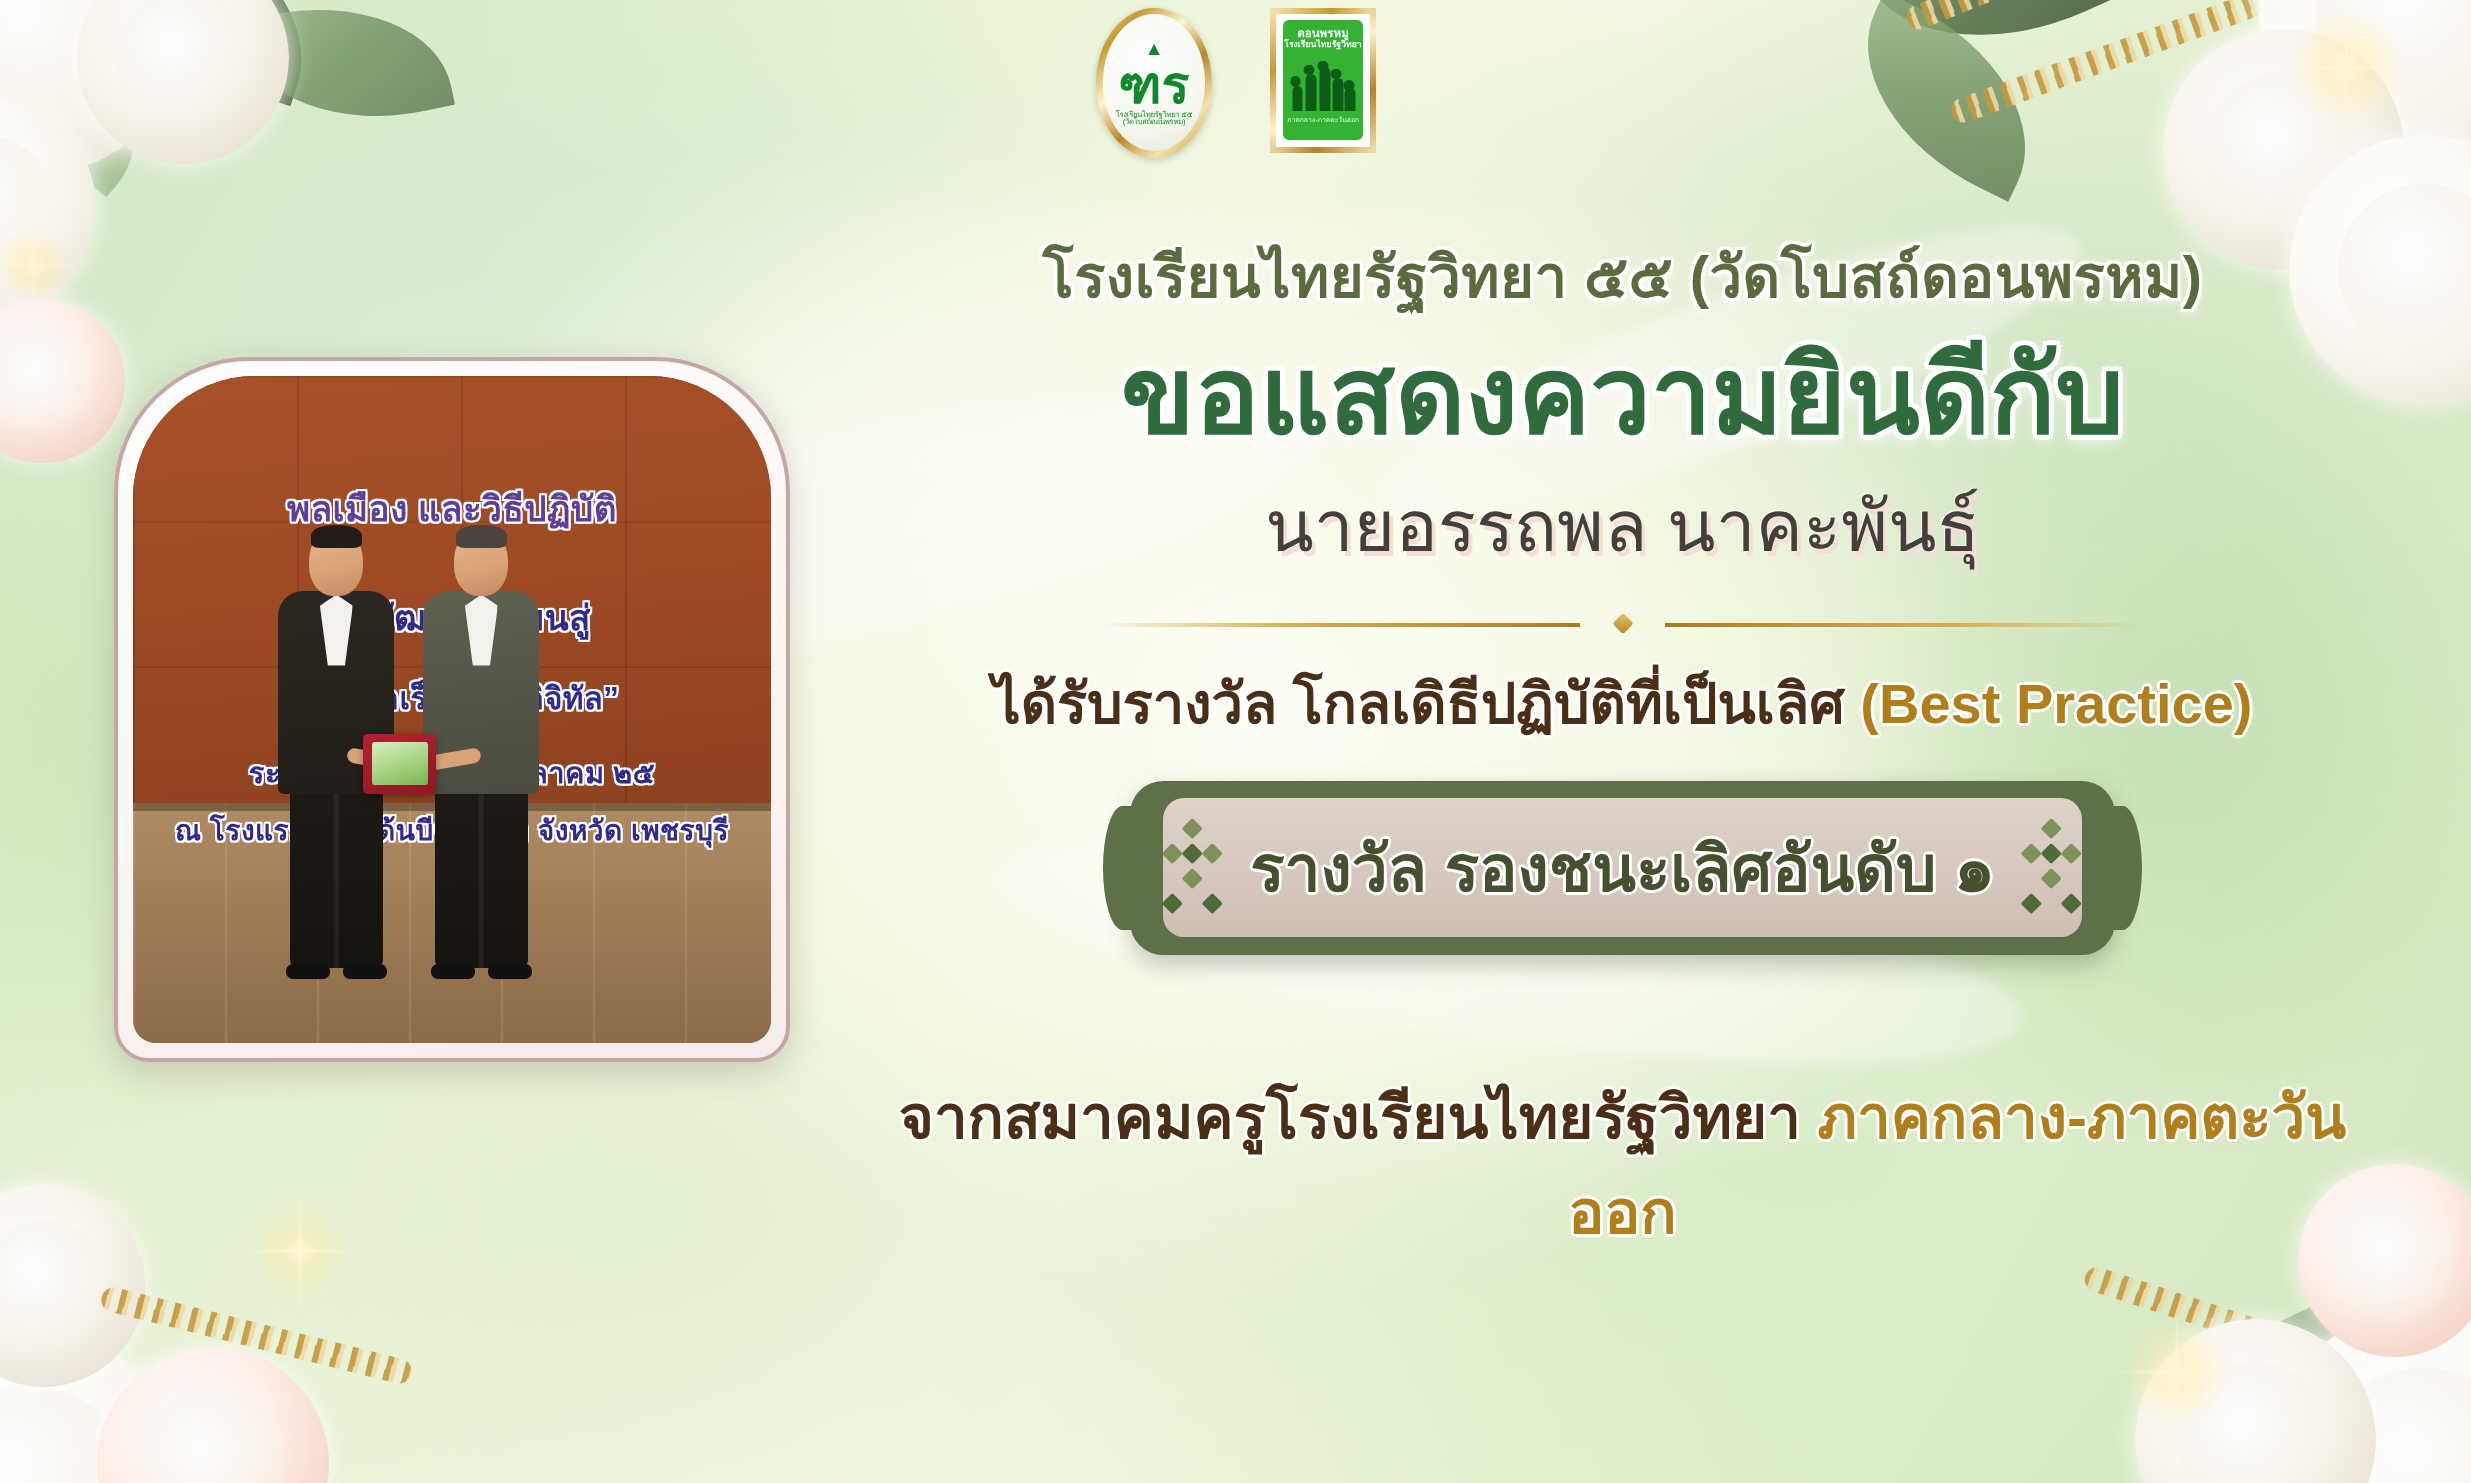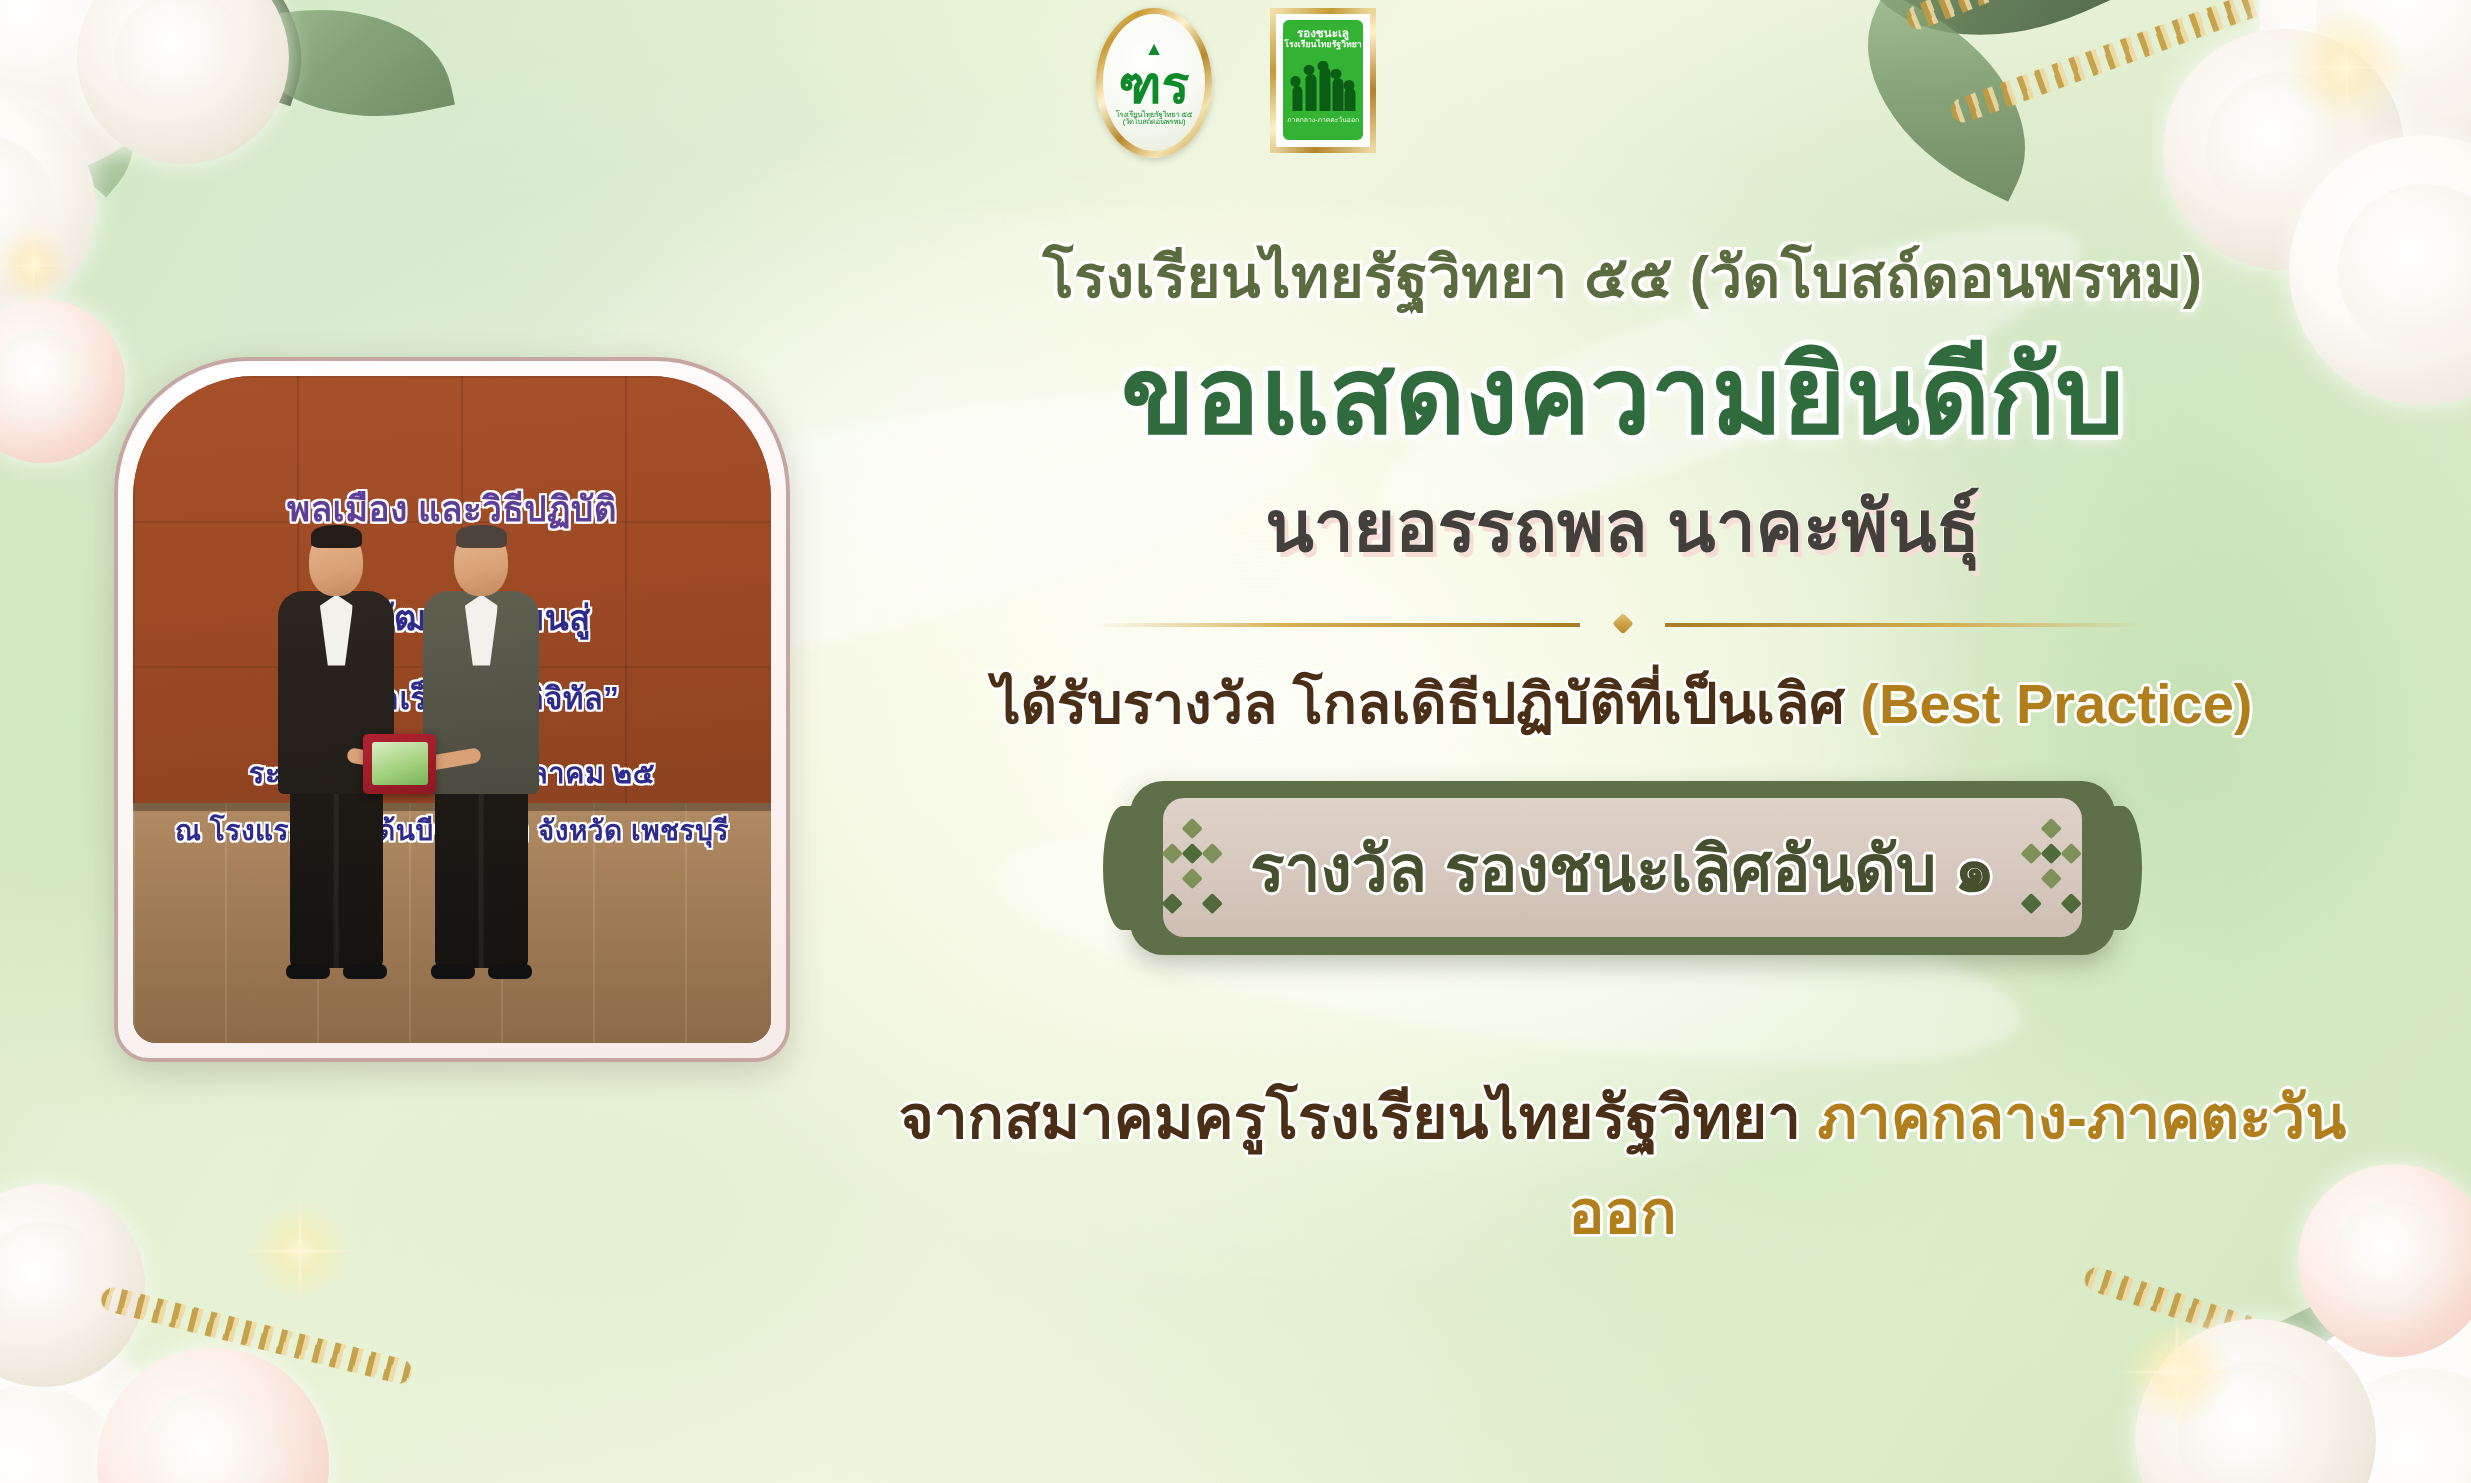--- a/index.html
+++ b/index.html
@@ -168,21 +168,21 @@
 
   .school-line{
     margin-top:230px;font-size:58px;font-weight:700;color:#5a6b3d;letter-spacing:0.5px;
     text-shadow:-2.9px 0 #fff,2.9px 0 #fff,0 -2.9px #fff,0 2.9px #fff,-2.9px -2.9px #fff,2.9px 2.9px #fff,-2.9px 2.9px #fff,2.9px -2.9px #fff,0 3.9px 9.7px rgba(255,255,255,.9);
   }
   .congrats{
     margin-top:15.4px;font-size:108px;line-height:1.08;font-weight:700;color:#2f6b3c;
     text-shadow:-4.8px 0 #fff,4.8px 0 #fff,0 -4.8px #fff,0 4.8px #fff,-3.9px -3.9px #fff,3.9px 3.9px #fff,-3.9px 3.9px #fff,3.9px -3.9px #fff,0 5.8px 15.4px rgba(255,255,255,.85);
   }
   .person-name{
-    margin-top:13.5px;font-size:71px;font-weight:700;color:#43403c;
+    margin-top:13.5px;font-size:71px;font-weight:400;color:#43403c;
     text-shadow:3.9px 4.8px 0 #f6ddd6, -1px -1px 0 rgba(255,255,255,.8);
   }
   .divider{
     margin:33px auto 0;width:1052px;height:21px;position:relative;
   }
   .divider .bar{position:absolute;top:8.7px;height:3.9px;
     background:linear-gradient(90deg,rgba(196,154,63,0) 0%,#c99b36 30%,#a87c27 100%);}
   .divider .bar.left{left:0;width:46%;background:linear-gradient(90deg,rgba(196,154,63,0) 0%,#d6ae54 40%,#a87c27 100%);}
   .divider .bar.right{right:0;width:46%;background:linear-gradient(270deg,rgba(196,154,63,0) 0%,#d6ae54 40%,#a87c27 100%);}
   .divider .gem{position:absolute;left:50%;top:1.9px;transform:translateX(-50%) rotate(45deg);
@@ -311,21 +311,21 @@
         <div style="text-align:center;line-height:1;">
           <div style="font-size:19.3px;color:#0f8a2a;">▲</div>
           <div class="seal-glyph">ฑร</div>
           <div class="seal-sub">โรงเรียนไทยรัฐวิทยา ๕๕ (วัดโบสถ์ดอนพรหม)</div>
         </div>
       </div>
     </div>
 
     <div class="assoc">
       <div class="assoc-inner">
-        <div class="assoc-t1">รองชนะเลู</div>
+        <div class="assoc-t1">ดอนพรหมู</div>
         <div class="assoc-t2">โรงเรียนไทยรัฐวิทยา</div>
         <div class="assoc-hand">
           <span style="left:5.8px;height:25px;"></span>
           <span style="left:19.3px;height:37px;"></span>
           <span style="left:33px;height:44px;"></span>
           <span style="left:46px;height:33px;"></span>
           <span style="left:58px;height:23px;"></span>
           <b style="left:3.9px;top:15.4px;"></b>
           <b style="left:17.4px;top:3.9px;"></b>
           <b style="left:31px;top:0px;"></b>

